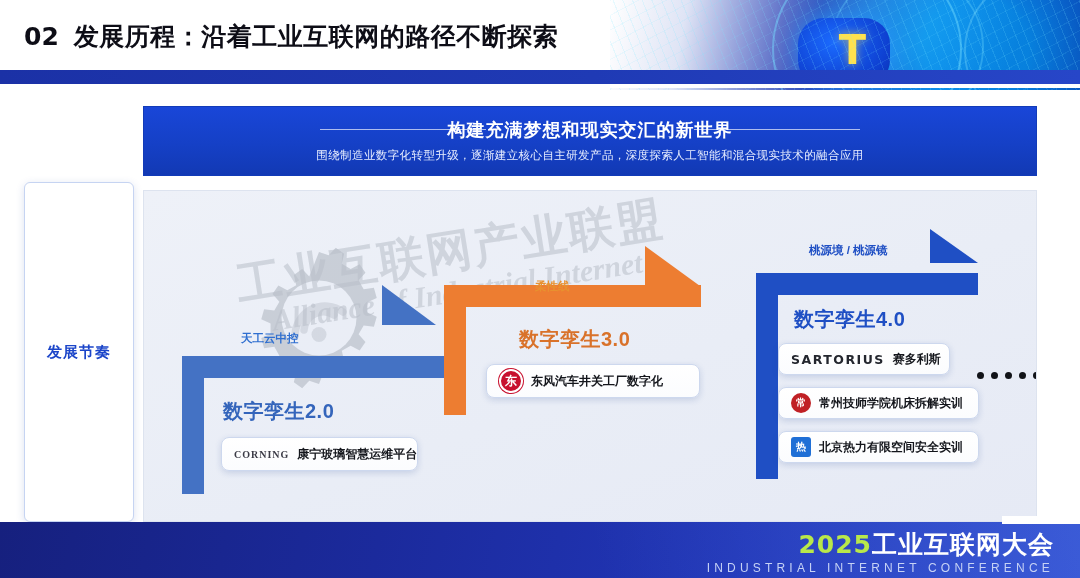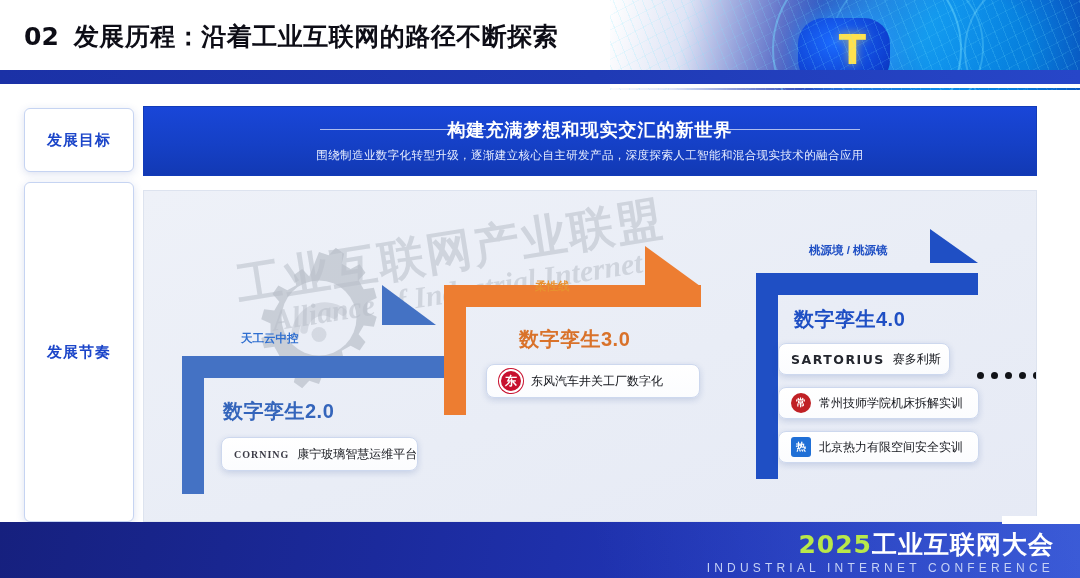--- a/index.html
+++ b/index.html
@@ -76,21 +76,21 @@
   .br .vbar{position:absolute;left:0;bottom:0;width:22px;}
   .br .hbar{position:absolute;left:0;top:0;height:22px;}
   .tri{position:absolute;width:0;height:0;}
 
   .stepnum{position:absolute;font-size:20px;font-weight:700;letter-spacing:.5px;white-space:nowrap;}
 
   
   .card{position:absolute;background:linear-gradient(180deg,#ffffff 0%,#fbfcfe 100%);
     border:1px solid #cdd8ee;border-radius:8px;box-shadow:0 2px 6px rgba(40,70,150,.18);
     display:flex;align-items:center;gap:8px;padding:0 12px;box-sizing:border-box;}
-  .card .lbl{font-size:12px;font-weight:400;color:#14161c;white-space:nowrap;}
+  .card .lbl{font-size:12px;font-weight:700;color:#14161c;white-space:nowrap;}
   .logo{flex:0 0 auto;display:flex;align-items:center;justify-content:center;}
   .corning{font-family:"Liberation Serif",serif;font-size:10px;font-weight:700;color:#3b3b46;
     letter-spacing:1px;}
   .sartorius{font-family:"DejaVu Sans",sans-serif;font-size:12.5px;font-weight:600;color:#23262e;
     letter-spacing:1.5px;}
   .dot-logo{width:20px;height:20px;border-radius:50%;display:flex;align-items:center;
     justify-content:center;font-size:12px;font-weight:700;color:#fff;}
   .sq-logo{width:20px;height:20px;border-radius:3px;display:flex;align-items:center;
     justify-content:center;font-size:11px;font-weight:700;color:#fff;}
 
@@ -123,23 +123,20 @@
       <div class="blob"></div>
       <div class="tlogo">T</div>
     </div>
     <div class="hdr-title">
       <span class="hdr-num">02</span>&nbsp;&nbsp;<span>发展历程：沿着工业互联网的路径不断探索</span>
     </div>
     <div class="hdr-rule"></div>
     <div class="hdr-rule2"></div>
   </div>
 
-  <div class="chip" id="chip-goal">
-    <span>发展目标</span>
-  </div>
   <div class="chip" id="chip-rhythm">
     <span>发展节奏</span>
   </div>
 
   <div class="banner">
     <div class="banner-line bl-l"></div>
     <div class="banner-line bl-r"></div>
     <div class="banner-t">构建充满梦想和现实交汇的新世界</div>
     <div class="banner-s">围绕制造业数字化转型升级，逐渐建立核心自主研发产品，深度探索人工智能和混合现实技术的融合应用</div>
   </div>

